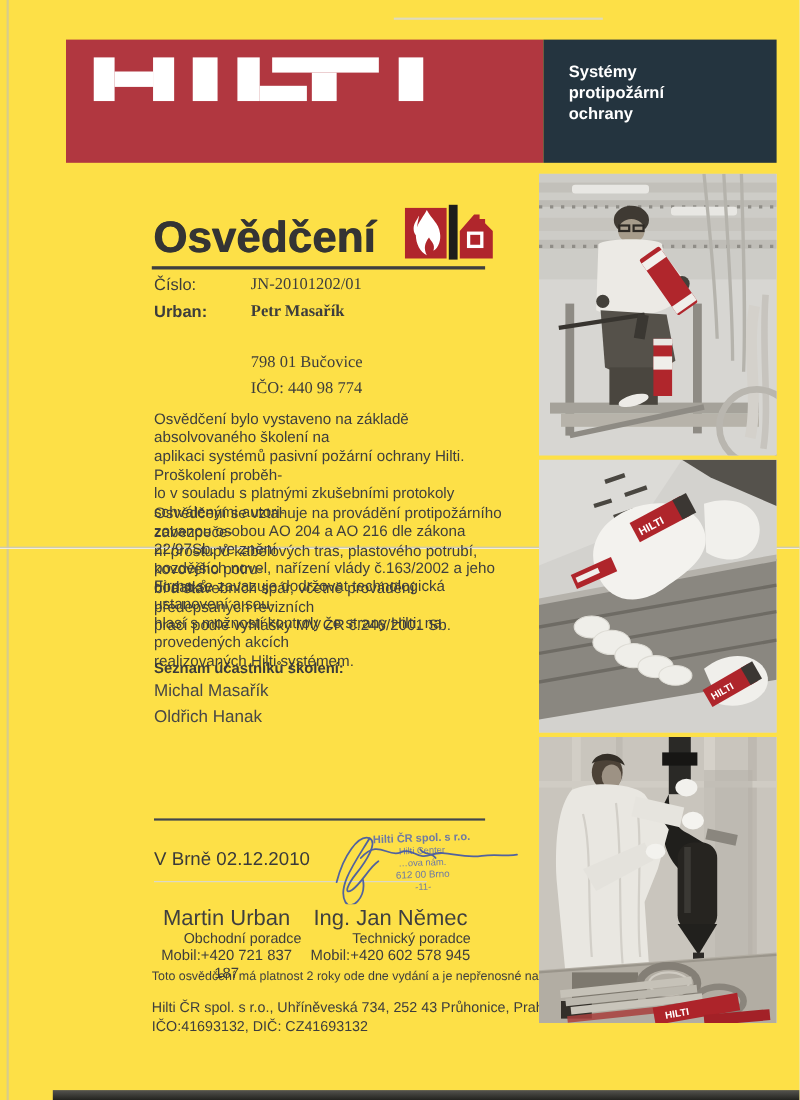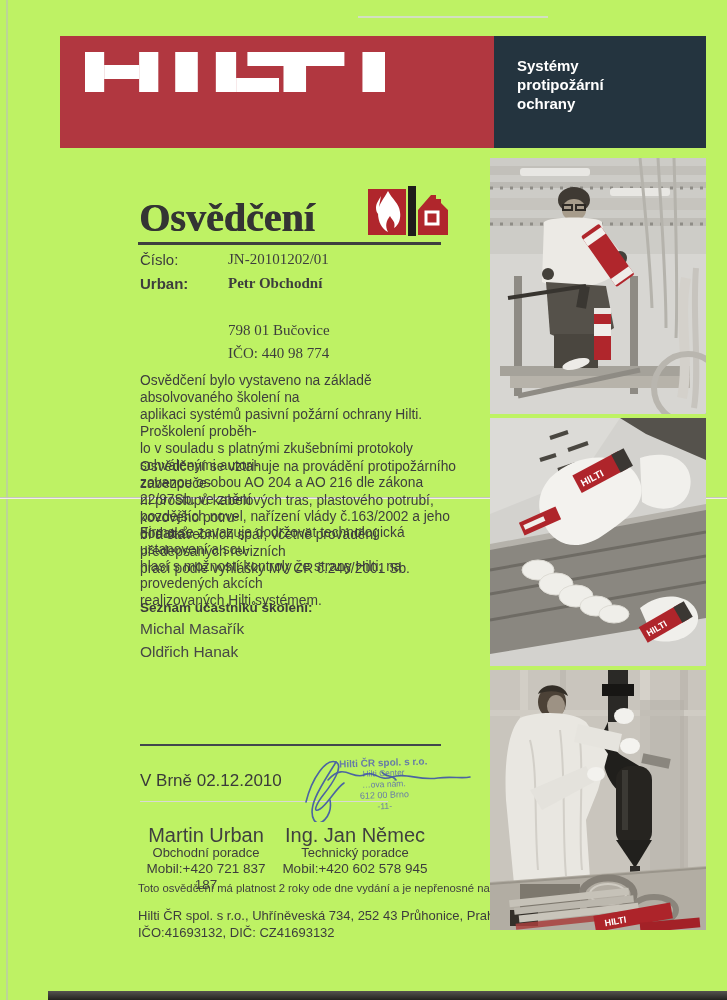--- a/index.html
+++ b/index.html
@@ -1,39 +1,39 @@
 <!DOCTYPE html>
 <html lang="cs"><head>
 <meta charset="utf-8">
 <style>
   html,body{margin:0;padding:0;background:#e9e9e7;}
   .page{
     position:relative;width:727px;height:1000px;margin:0 auto;
-    background:#bef264;overflow:hidden;
+    background:#fde047;overflow:hidden;
     font-family:"Liberation Sans",sans-serif;color:#3d3d3d;
   }
   .abs{position:absolute;}
   .preline{white-space:pre-line;}
 
   
   .edge-left{left:6px;top:0;width:2px;height:1000px;background:#b9bdc1;opacity:.55;}
   .edge-bottom{left:48px;top:991px;width:679px;height:9px;background:linear-gradient(#55544f,#23231f);}
   .fold-line{left:0;top:497px;width:727px;height:1px;background:#c7c5bf;box-shadow:0 1px 0 #f1efe9;}
   .top-streak{left:358px;top:16px;width:190px;height:2px;background:#d8dada;opacity:.8;}
 
   
   .band-red{left:60px;top:36px;width:434px;height:112px;}
   .band-navy{left:494px;top:36px;width:212px;height:112px;}
   .hilti-logo{left:85px;top:52px;}
   .tagline{left:517px;top:56px;width:180px;font-size:15px;font-weight:bold;color:#ffffff;line-height:19px;}
 
   
   .doc-title{
     left:139px;top:194px;margin:0;font-size:40px;font-weight:bold;color:#343434;
-    letter-spacing:0;text-shadow:.7px 0 0 currentColor;font-family:Liberation Serif, serif;
+    letter-spacing:0;text-shadow:.7px 0 0 currentColor;
   }
   .title-rule{left:138px;top:242px;width:303px;height:3px;background:#3f3f3f;}
   .fp-logo{left:368px;top:186px;}
 
   
   .field-label{left:140px;width:86px;font-size:15px;}
   .field-value{left:228px;width:230px;font-size:15px;font-family:Liberation Serif, serif;}
   .bold{font-weight:bold;}
 
   
@@ -52,21 +52,21 @@
   .stamp .s1{font-size:10px;font-weight:bold;}
   .stamp .s2{font-size:8.5px;}
   .stamp .s3{font-size:8.5px;}
   .stamp .s4{font-size:9px;}
   .stamp .s5{font-size:8.5px;}
   .signature{left:290px;top:750px;}
 
   
   .contact{text-align:center;top:826px;}
   .contact .c-name{font-size:20px;color:#3f3f3f;line-height:19px;}
-  .contact .c-role{font-size:13px;line-height:16px;}
+  .contact .c-role{font-size:13px;line-height:16px;text-align:right;}
   .contact .c-phone{font-size:13.5px;line-height:16px;}
   .contact-1{left:138px;width:136px;}
   .contact-2{left:282px;width:146px;}
 
   .validity{left:138px;top:882px;font-size:11.3px;color:#3f3f3f;}
   .footer-line{left:138px;width:460px;font-size:13px;color:#3d3d3d;}
 
   
   .photo{background:#d7d6d2;line-height:0;}
   .photo-1{left:490px;top:158px;width:216px;height:256px;}
@@ -112,21 +112,21 @@
     <g>
       <path fill="#b0262c" d="M50,24 L63,9 L68,9 L68,13 L73,13 L73,17 L80,24 L80,49 L50,49 Z"></path>
       <rect x="58" y="26" width="12" height="12" fill="none" stroke="#ffffff" stroke-width="3"></rect>
     </g>
   </svg>
   <div class="abs title-rule"></div>
 
   <div class="abs field-label" style="top:251px">Číslo:</div>
   <div class="abs field-value" style="top:251px">JN-20101202/01</div>
   <div class="abs field-label bold" style="top:275px">Urban:</div>
-  <div class="abs field-value bold" style="top:275px">Petr Obchodní</div>
+  <div class="abs field-value bold" style="top:275px">Petr Masařík</div>
   <div class="abs field-value" style="top:322px">798 01 Bučovice</div>
   <div class="abs field-value" style="top:345px">IČO: 440 98 774</div>
 
   <div class="abs para preline" style="top:372px">Osvědčení bylo vystaveno na základě absolvovaného školení na
 aplikaci systémů pasivní požární ochrany Hilti. Proškolení proběh-
 lo v souladu s platnými zkušebními protokoly schválenými autori-
 zovanou osobou AO 204 a AO 216 dle zákona 22/97Sb. ve znění
 pozdějších novel, nařízení vlády č.163/2002 a jeho dodatků.</div>
   <div class="abs para preline" style="top:458px">Osvědčení se vztahuje na provádění protipožárního zabezpeče-
 ní prostupů kabelových tras, plastového potrubí, kovového potru-

